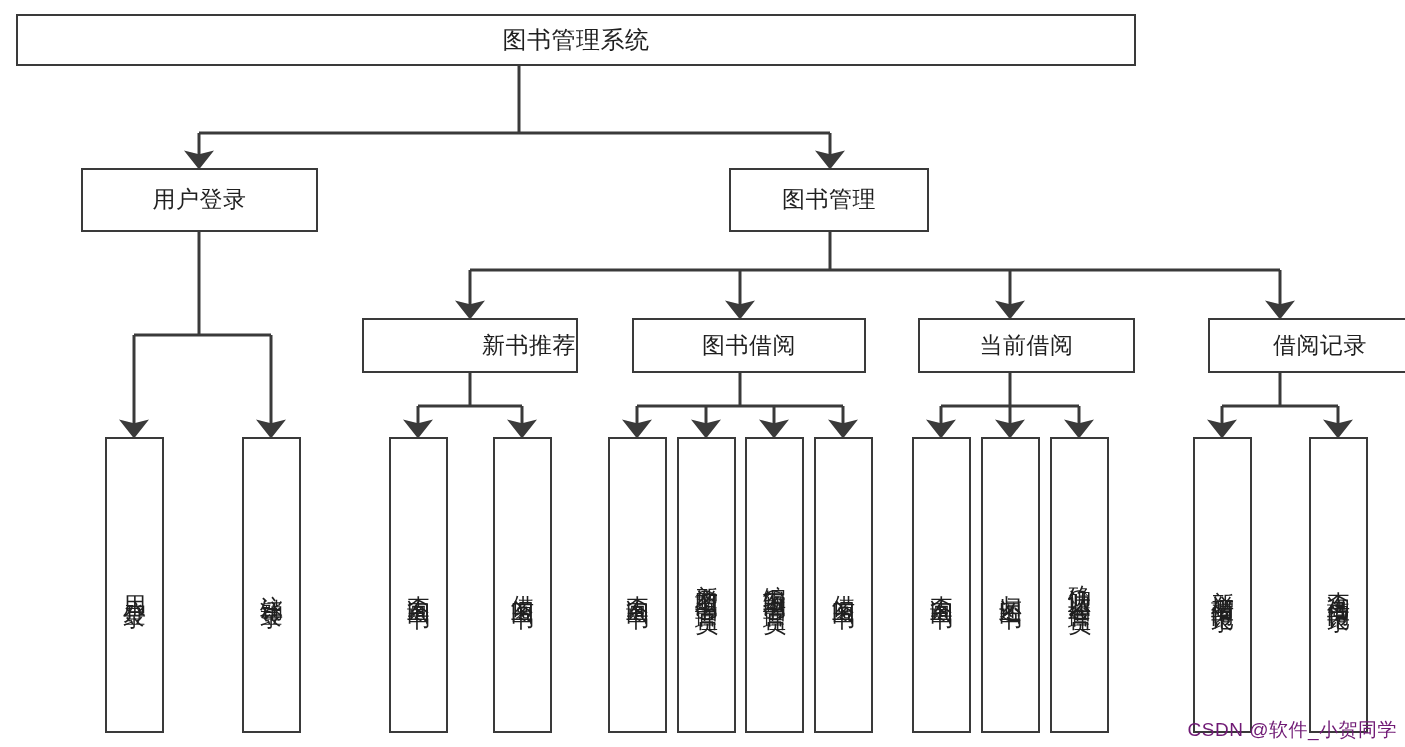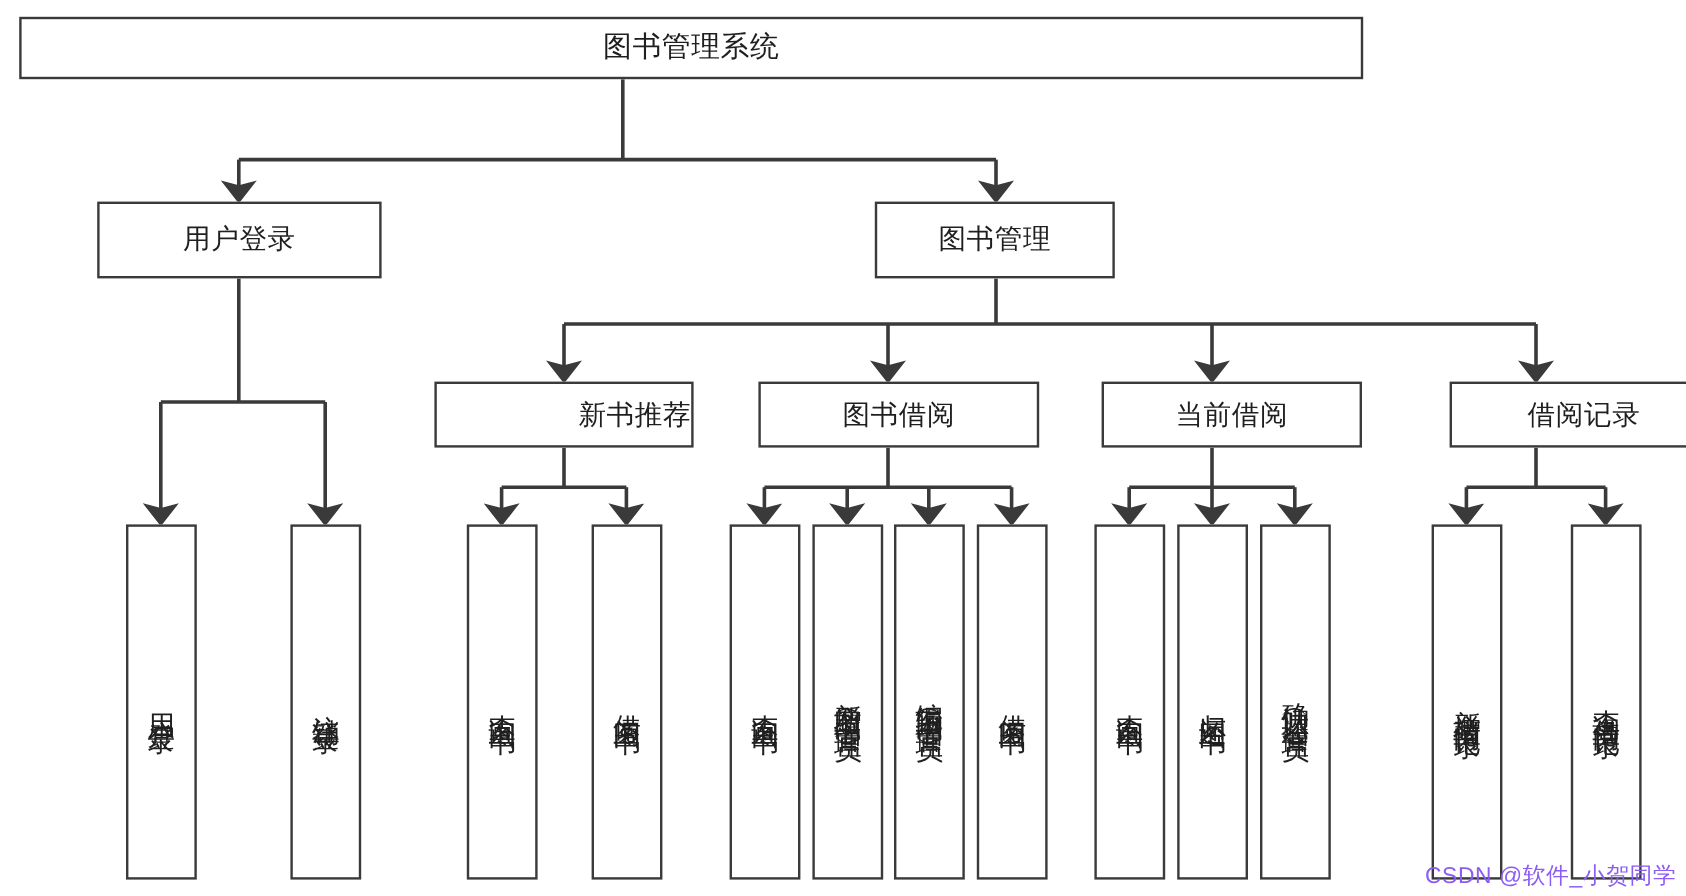--- a/index.html
+++ b/index.html
@@ -62,21 +62,21 @@
     line-height: 1.0;
     letter-spacing: 4px;
     white-space: nowrap;
     max-height: 270px;
   }
   #watermark {
     position: absolute;
     right: 8px;
     bottom: 4px;
     font-size: 19px;
-    color: #8b5cf6;
+    color: #701a75;
     letter-spacing: 0.5px;
     white-space: nowrap;
     user-select: none;
   }
 </style>
 </head>
 <body>
 
 <div id="canvas">
 

